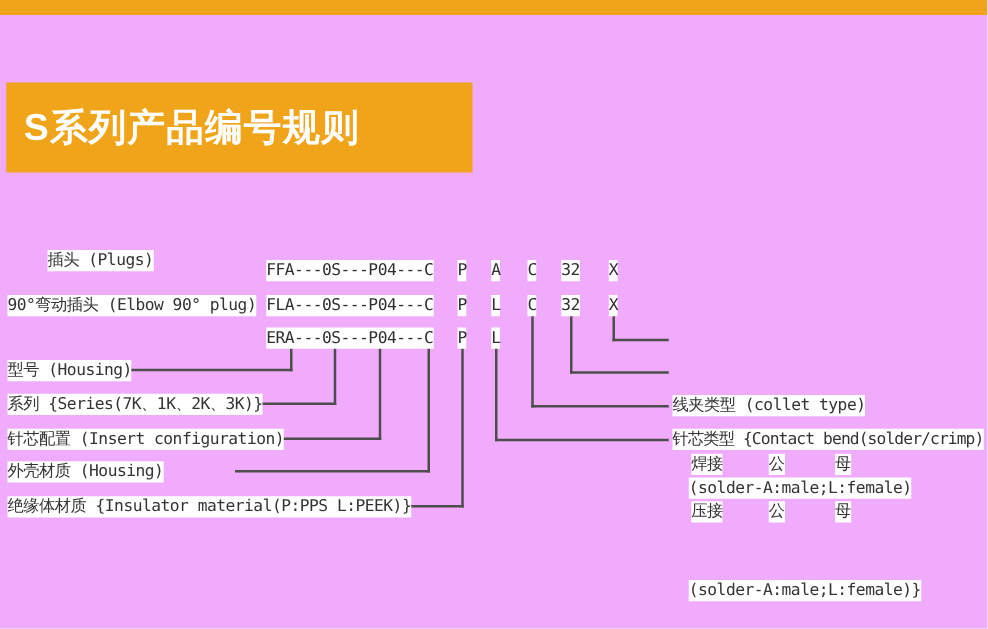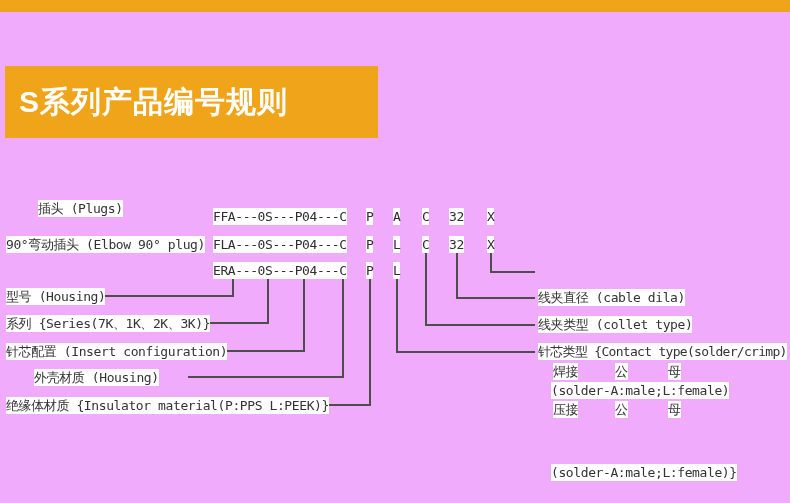--- a/index.html
+++ b/index.html
@@ -52,26 +52,25 @@
 
   <div>
     <span class="code" style="left:213px;top:262px;">ERA---0S---P04---C</span>
     <span class="code" style="left:366px;top:262px;">P</span>
     <span class="code" style="left:393px;top:262px;">L</span>
   </div>
 
   <div class="lbl" style="left:6px;top:288px;">型号 (Housing)</div>
   <div class="lbl" style="left:6px;top:315px;">系列 {Series(7K、1K、2K、3K)}</div>
   <div class="lbl" style="left:6px;top:343px;">针芯配置 (Insert configuration)</div>
-  <div class="lbl" style="left:6px;top:369px;margin-left:28px;">外壳材质 (Housing)</div>
+  <div class="lbl" style="left:6px;top:369px;">外壳材质 (Housing)</div>
   <div class="lbl" style="left:6px;top:397px;">绝缘体材质 {Insulator material(P:PPS L:PEEK)}</div>
 
-  <div class="lbl" style="left:538px;top:289px;">线夹直径 (cable dila)</div>
   <div class="lbl" style="left:538px;top:316px;">线夹类型 (collet type)</div>
-  <div class="lbl tight" style="left:538px;top:343px;">针芯类型 {Contact type(solder/crimp)</div>
+  <div class="lbl tight" style="left:538px;top:343px;">针芯类型 {Contact bend(solder/crimp)</div>
 
   <div>
     <span class="lbl" style="left:553px;top:363px;">焊接</span>
     <span class="lbl" style="left:615px;top:363px;">公</span>
     <span class="lbl" style="left:668px;top:363px;">母</span>
     <span class="lbl" style="left:551px;top:382px;">(solder-A:male;L:female)</span>
     <span class="lbl" style="left:553px;top:401px;">压接</span>
     <span class="lbl" style="left:615px;top:401px;">公</span>
     <span class="lbl" style="left:668px;top:401px;">母</span>
     <span class="lbl" style="left:551px;top:420px;margin-top:44px;">(solder-A:male;L:female)}</span>

